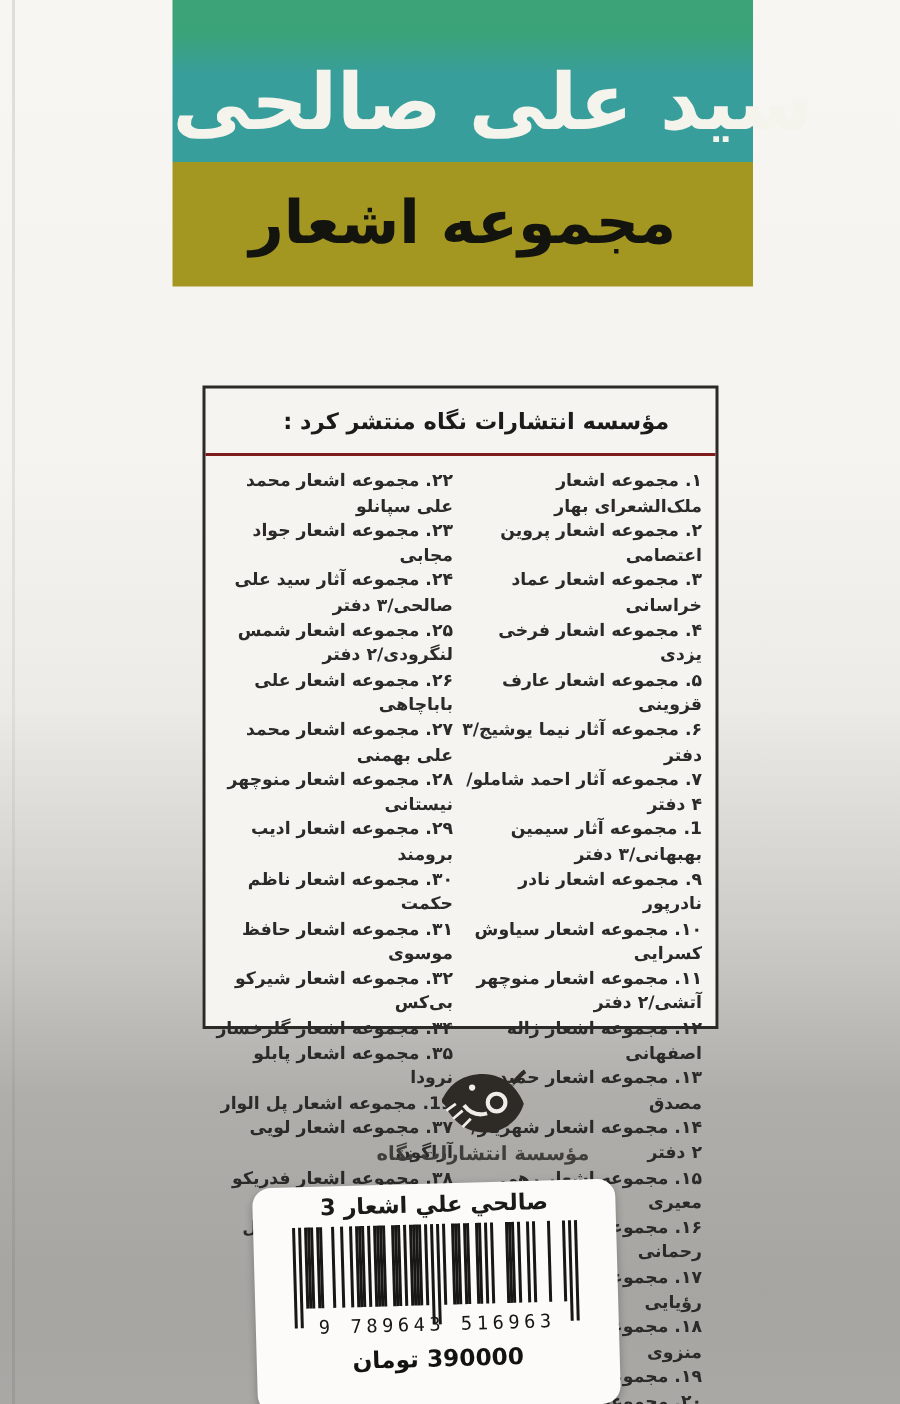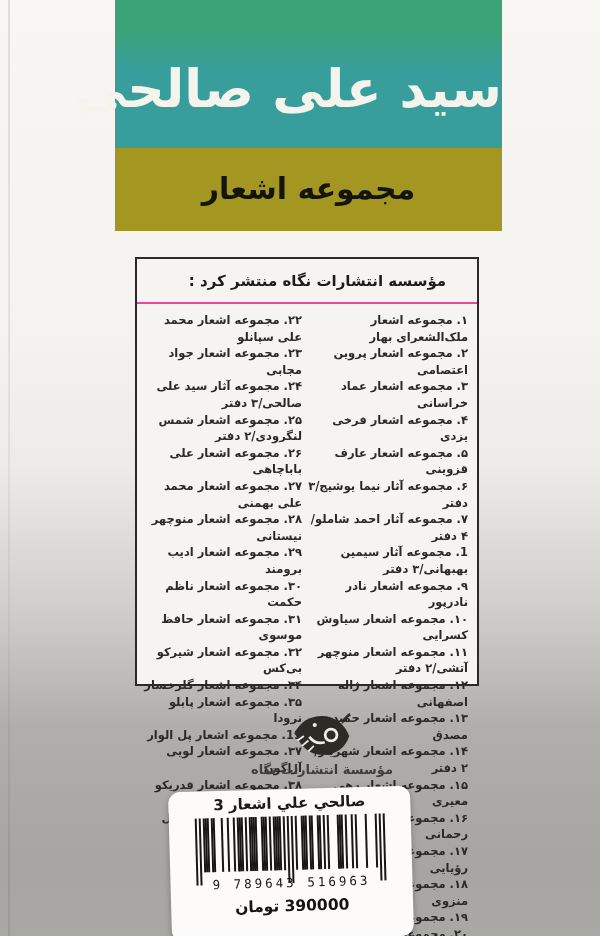--- a/index.html
+++ b/index.html
@@ -5,30 +5,30 @@
   html,body{margin:0;padding:0;background:#ffffff;}
   .stage{
     position:relative;width:600px;height:936px;overflow:hidden;
     font-family:"DejaVu Sans",sans-serif;
     background:linear-gradient(180deg,#f8f6f2 0%,#f5f3ef 34%,#edebe7 50%,#ceccc8 66%,#b0aeab 78%,#a7a5a2 92%,#aaa8a5 100%);
   }
   .edge-line{position:absolute;left:8px;top:0;width:2px;height:100%;
     background:linear-gradient(180deg,rgba(0,0,0,.10) 0%,rgba(0,0,0,.04) 70%,rgba(0,0,0,.08) 100%);}
   
   .title-block{position:absolute;left:115px;top:0;width:387px;height:231px;}
-  .panel-top{height:148px;display:flex;align-items:center;justify-content:flex-end;
+  .panel-top{height:108px;display:flex;align-items:center;justify-content:flex-start;
     background:linear-gradient(180deg,#3ca377 0%,#3ba378 20%,#389e9b 46%,#389e9b 100%);}
   .author{direction:rtl;color:#f4f3ec;font-size:52px;font-weight:bold;line-height:1;padding-top:30px;white-space:nowrap;}
   .panel-bottom{height:83px;display:flex;align-items:center;justify-content:center;background:#a39722;}
-  .series{direction:rtl;color:#14140f;font-size:30px;font-weight:bold;padding-bottom:2px;}
+  .series{direction:rtl;color:#14140f;font-size:40px;font-weight:bold;padding-bottom:2px;}
   
   .pub-box{position:absolute;left:135px;top:257px;width:344px;height:429px;box-sizing:border-box;
     background:#f6f4f0;border:2px solid #2c2a27;}
   .pub-header{height:43px;display:flex;align-items:center;justify-content:center;
-    border-bottom:2px solid #ec4899;direction:rtl;font-size:15px;font-weight:bold;color:#1c1b19;padding-left:21px;}
+    border-bottom:2px solid #7f1d1d;direction:rtl;font-size:15px;font-weight:bold;color:#1c1b19;padding-left:21px;}
   .columns{display:flex;direction:rtl;padding:8px 9px 0 5px;gap:6px;}
   .col{flex:1;direction:rtl;text-align:right;}
   .item{font-size:11.5px;font-weight:bold;color:#2b2a28;line-height:16.6px;}
   
   .publisher{position:absolute;left:222px;top:711px;width:200px;display:flex;flex-direction:column;align-items:center;}
   .publisher-name{direction:rtl;font-size:13px;font-weight:bold;color:#403e3b;margin-top:3px;}
   
   .sticker{position:absolute;left:170px;top:789px;width:242px;height:150px;box-sizing:border-box;
     background:#fcfbf9;border-radius:12px;transform:rotate(-1.6deg);
     box-shadow:0 2px 6px rgba(0,0,0,.28);text-align:center;padding-top:5px;}

